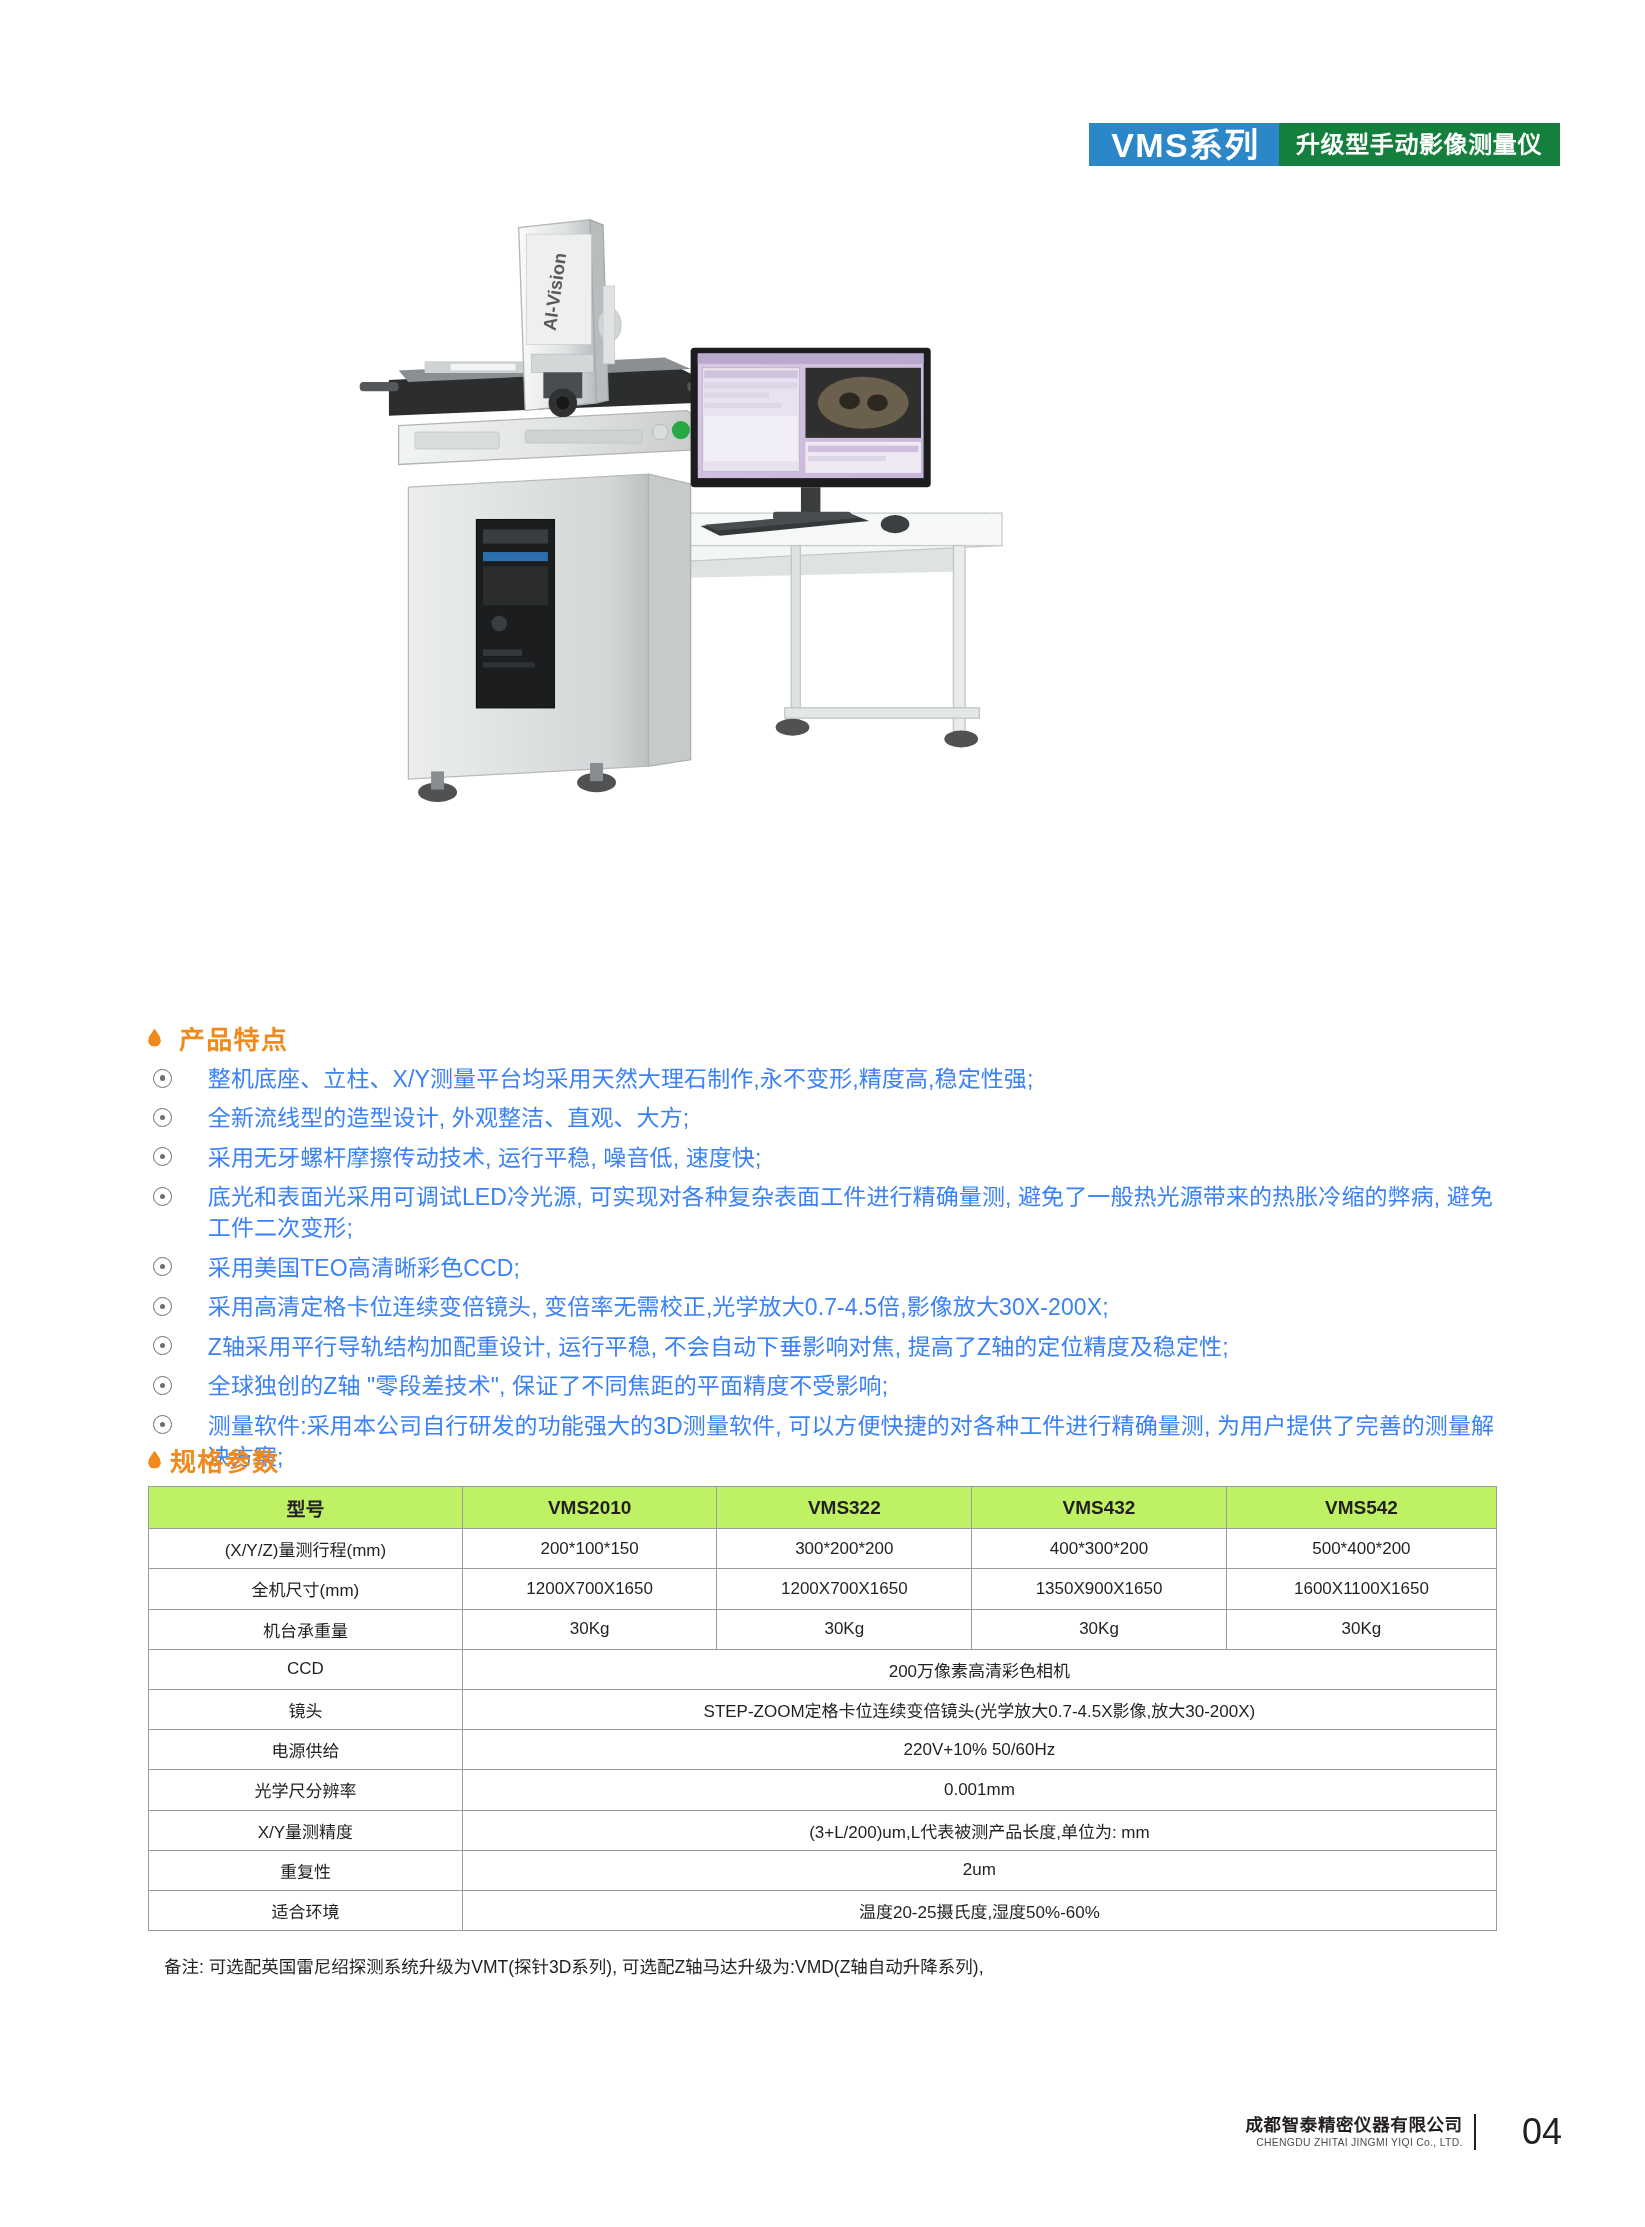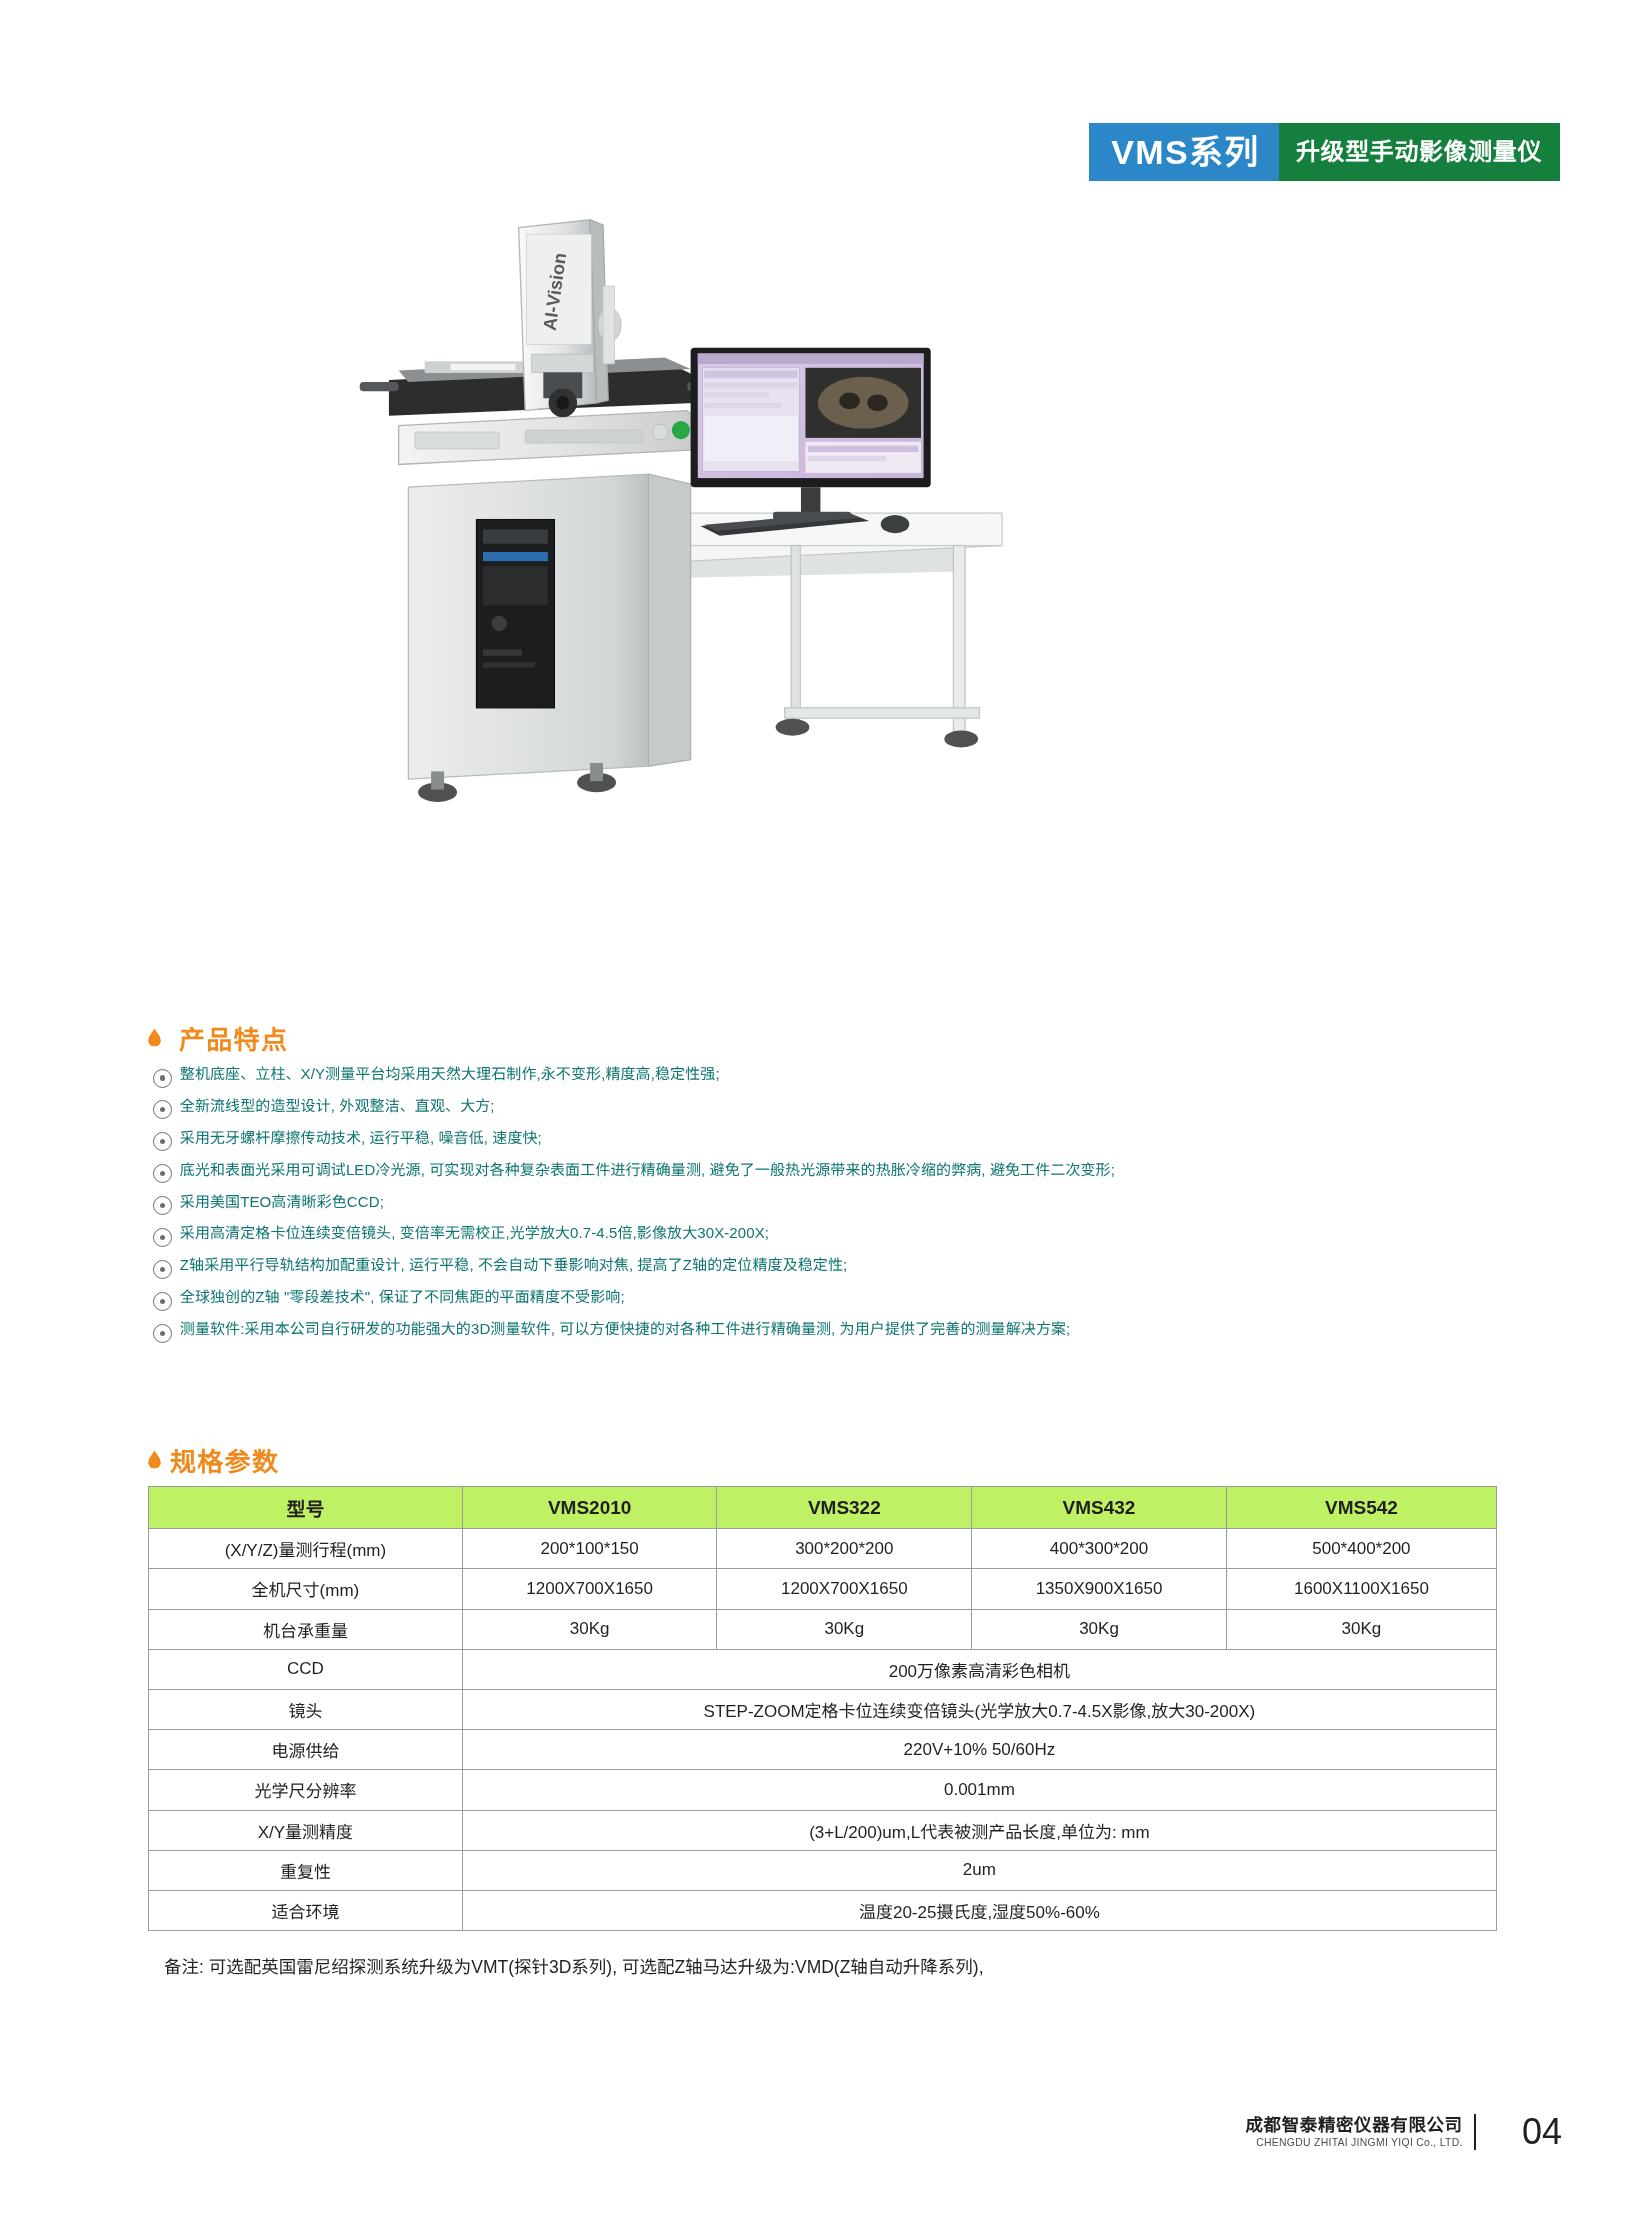--- a/index.html
+++ b/index.html
@@ -16,21 +16,21 @@
     overflow: hidden;
   }
 
   
   .header {
     position: absolute;
     top: 123px;
     right: 86px;
     display: flex;
     align-items: stretch;
-    height: 58px;
+    height: 43px;
   }
   .header .title-blue {
     background: #2b87c8;
     color: #ffffff;
     font-size: 34px;
     font-weight: bold;
     letter-spacing: 1.3px;
     padding: 0 19.5px 0 22px;
     display: flex;
     align-items: center;
@@ -109,24 +109,25 @@
     left: 50%;
     top: 50%;
     width: 5.2px;
     height: 5.2px;
     margin-left: -2.6px;
     margin-top: -2.6px;
     background: #6d6e71;
     border-radius: 50%;
   }
   .feature-row .ftxt {
-    font-size: 15px;
+    font-size: 23px;
     line-height: 1.35;
-    color: #0f766e;
+    color: #3b82f6;
     letter-spacing: 0.1px;
+    margin-left: 28px;
   }
 
   
   .spec-table {
     position: absolute;
     left: 148px;
     top: 1486px;
     width: 1349px;
     border-collapse: collapse;
     font-size: 17px;

